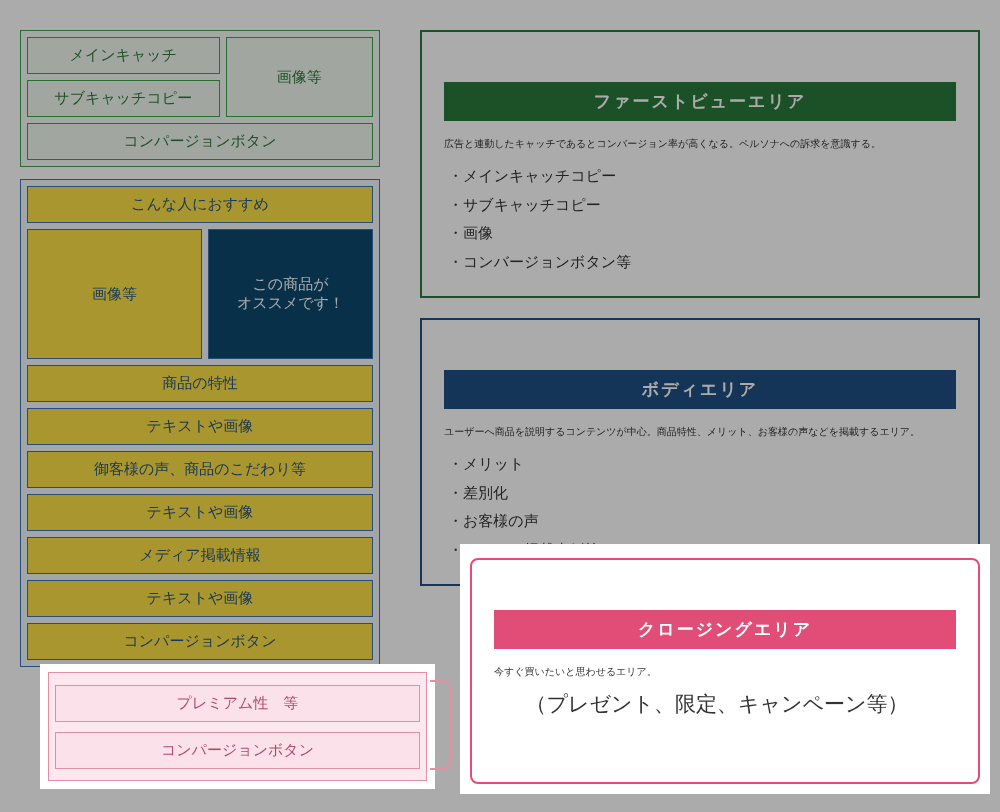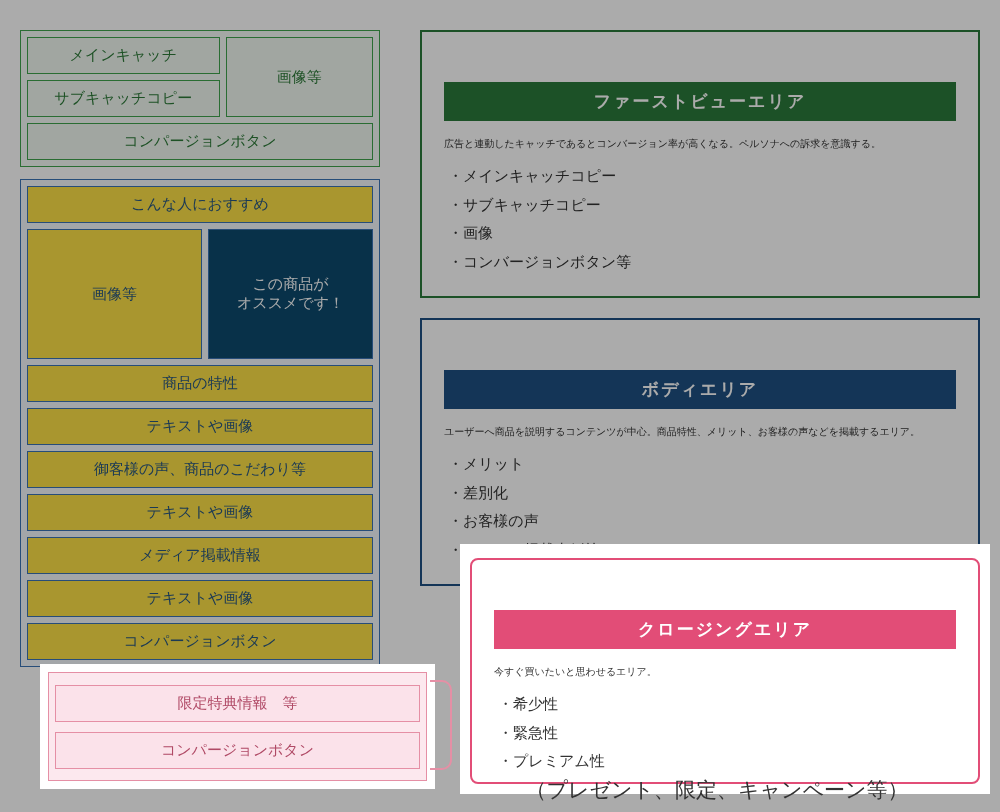--- a/index.html
+++ b/index.html
@@ -211,29 +211,24 @@
     <div style="height:240px;"></div>
   </div>
 </div>
 
 <div class="overlay"></div>
 
 <div class="highlight-zone hz-right">
   <div class="panel panel-pink" style="height:100%;">
     <div class="panel-title-bar bar-pink">クロージングエリア</div>
     <p class="panel-desc">今すぐ買いたいと思わせるエリア。</p>
-    <ul class="panel-list">
-      <li>希少性</li>
-      <li>緊急性</li>
-      <li>プレミアム性</li>
-    </ul>
     <div class="panel-note">（プレゼント、限定、キャンペーン等）</div>
   </div>
 </div>
 
 <div class="highlight-zone hz-left">
   <div class="wire-group wire-pink" style="height:100%; justify-content:center; gap:10px;">
-    <div class="wire-cell cell-pink">限定特典情報　等</div>
+    <div class="wire-cell cell-pink">プレミアム性　等</div>
     <div class="wire-cell cell-pink">コンパージョンボタン</div>
   </div>
 </div>
 
 <div class="bracket bracket-pink"></div>
 
 </body></html>

